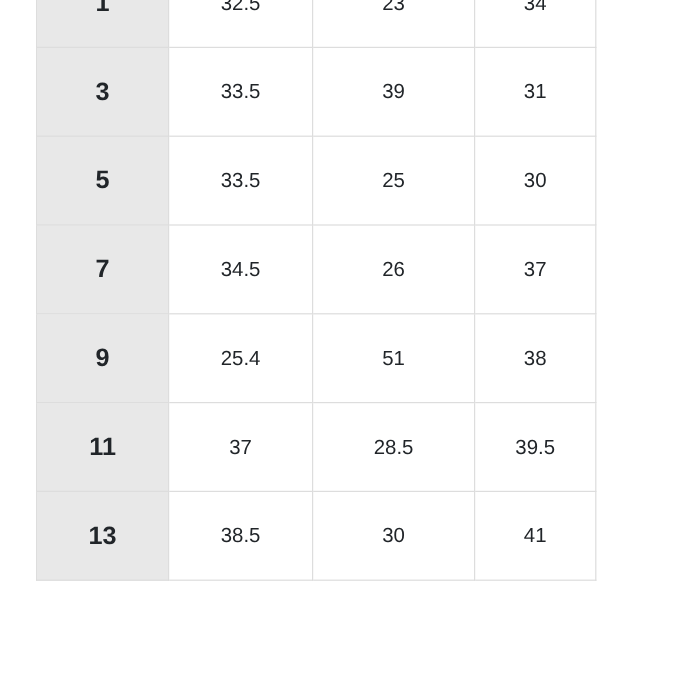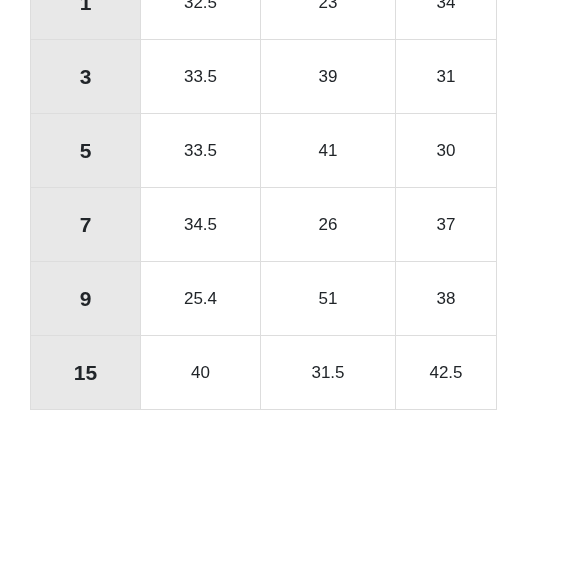--- a/index.html
+++ b/index.html
@@ -91,43 +91,49 @@
         <tr>
           <td class="row-header">3</td>
           <td class="value-cell">33.5</td>
           <td class="value-cell">39</td>
           <td class="value-cell">31</td>
         </tr>
 
         <tr>
           <td class="row-header">5</td>
           <td class="value-cell">33.5</td>
-          <td class="value-cell">41</td>
+          <td class="value-cell">25</td>
           <td class="value-cell">30</td>
         </tr>
 
         <tr>
           <td class="row-header">7</td>
           <td class="value-cell">34.5</td>
           <td class="value-cell">26</td>
           <td class="value-cell">37</td>
         </tr>
 
         <tr>
           <td class="row-header">9</td>
           <td class="value-cell">25.4</td>
           <td class="value-cell">51</td>
           <td class="value-cell">38</td>
         </tr>
 
-
+        <tr>
+          <td class="row-header">11</td>
+          <td class="value-cell">37</td>
+          <td class="value-cell">28.5</td>
+          <td class="value-cell">39.5</td>
+        </tr>
 
         <tr>
-          <td class="row-header">15</td>
-          <td class="value-cell">40</td>
-          <td class="value-cell">31.5</td>
-          <td class="value-cell">42.5</td>
+          <td class="row-header">13</td>
+          <td class="value-cell">38.5</td>
+          <td class="value-cell">30</td>
+          <td class="value-cell">41</td>
         </tr>
+
 
       </tbody>
     </table>
   </div>
 </div>
 
 </body></html>

